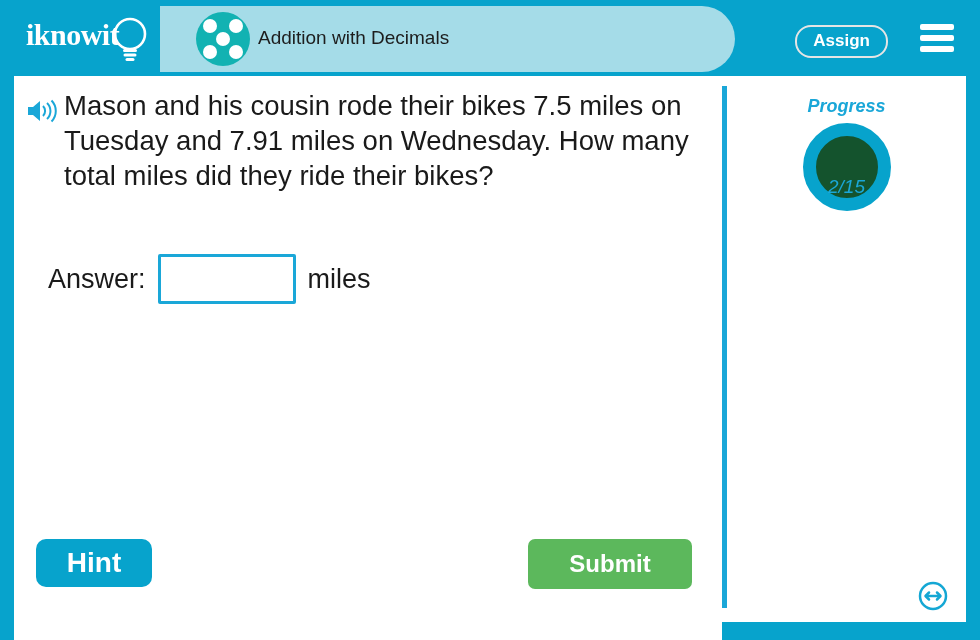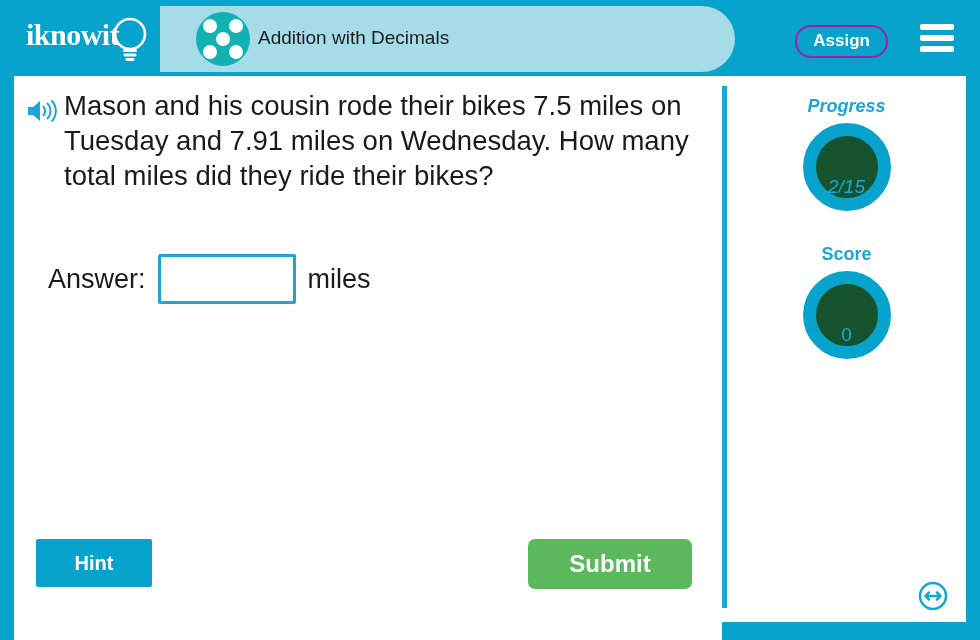--- a/index.html
+++ b/index.html
@@ -100,21 +100,21 @@
     color: #1d1d1d;
     font-family: "Liberation Sans", sans-serif;
     white-space: nowrap;
   }
 
   .assign-btn {
     position: absolute;
     right: 92px;
     top: 25px;
     padding: 4px 16px 6px 16px;
-    border: 2px solid #a21caf;
+    border: 2px solid #e5e5e5;
     border-radius: 16px;
     color: #ffffff;
     font-size: 17px;
     font-weight: bold;
     line-height: 19px;
     background: transparent;
     cursor: pointer;
     font-family: "Liberation Sans", sans-serif;
   }
   .hamburger {
@@ -205,23 +205,23 @@
   }
 
   .hint-btn {
     position: absolute;
     left: 22px;
     top: 463px;
     width: 116px;
     height: 48px;
     background: #07a3cc;
     border: none;
-    border-radius: 2px;
+    border-radius: 10px;
     color: #ffffff;
-    font-size: 20px;
+    font-size: 28px;
     font-weight: bold;
     cursor: pointer;
     font-family: "Liberation Sans", sans-serif;
     text-align: center;
   }
   .submit-btn {
     position: absolute;
     left: 514px;
     top: 463px;
     width: 164px;
@@ -355,26 +355,20 @@
 
   <div class="sidebar">
 
     <div class="stat progress">
       <div class="stat-label">Progress</div>
       <div class="ring">
         <span class="ring-value">2/15</span>
       </div>
     </div>
 
-    <div class="stat score">
-      <div class="stat-label">Score</div>
-      <div class="ring">
-        <span class="ring-value">0</span>
-      </div>
-    </div>
   </div>
 
   <svg class="resize-icon" viewBox="0 0 32 32">
     <circle cx="16" cy="16" r="13" fill="#ffffff" stroke="#14a7d4" stroke-width="2.5"></circle>
     <path d="M9 16 h14" stroke="#14a7d4" stroke-width="2.5"></path>
     <path d="M12 12.5 L8.5 16 L12 19.5" fill="none" stroke="#14a7d4" stroke-width="2.5" stroke-linejoin="round" stroke-linecap="round"></path>
     <path d="M20 12.5 L23.5 16 L20 19.5" fill="none" stroke="#14a7d4" stroke-width="2.5" stroke-linejoin="round" stroke-linecap="round"></path>
   </svg>
 
 </div>

